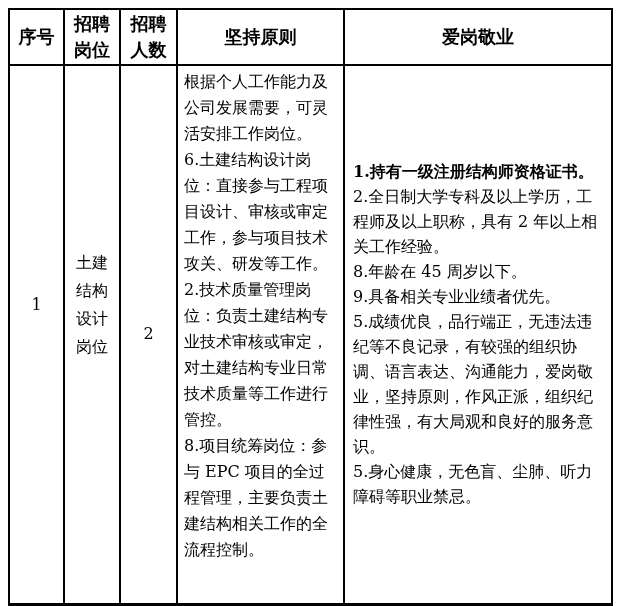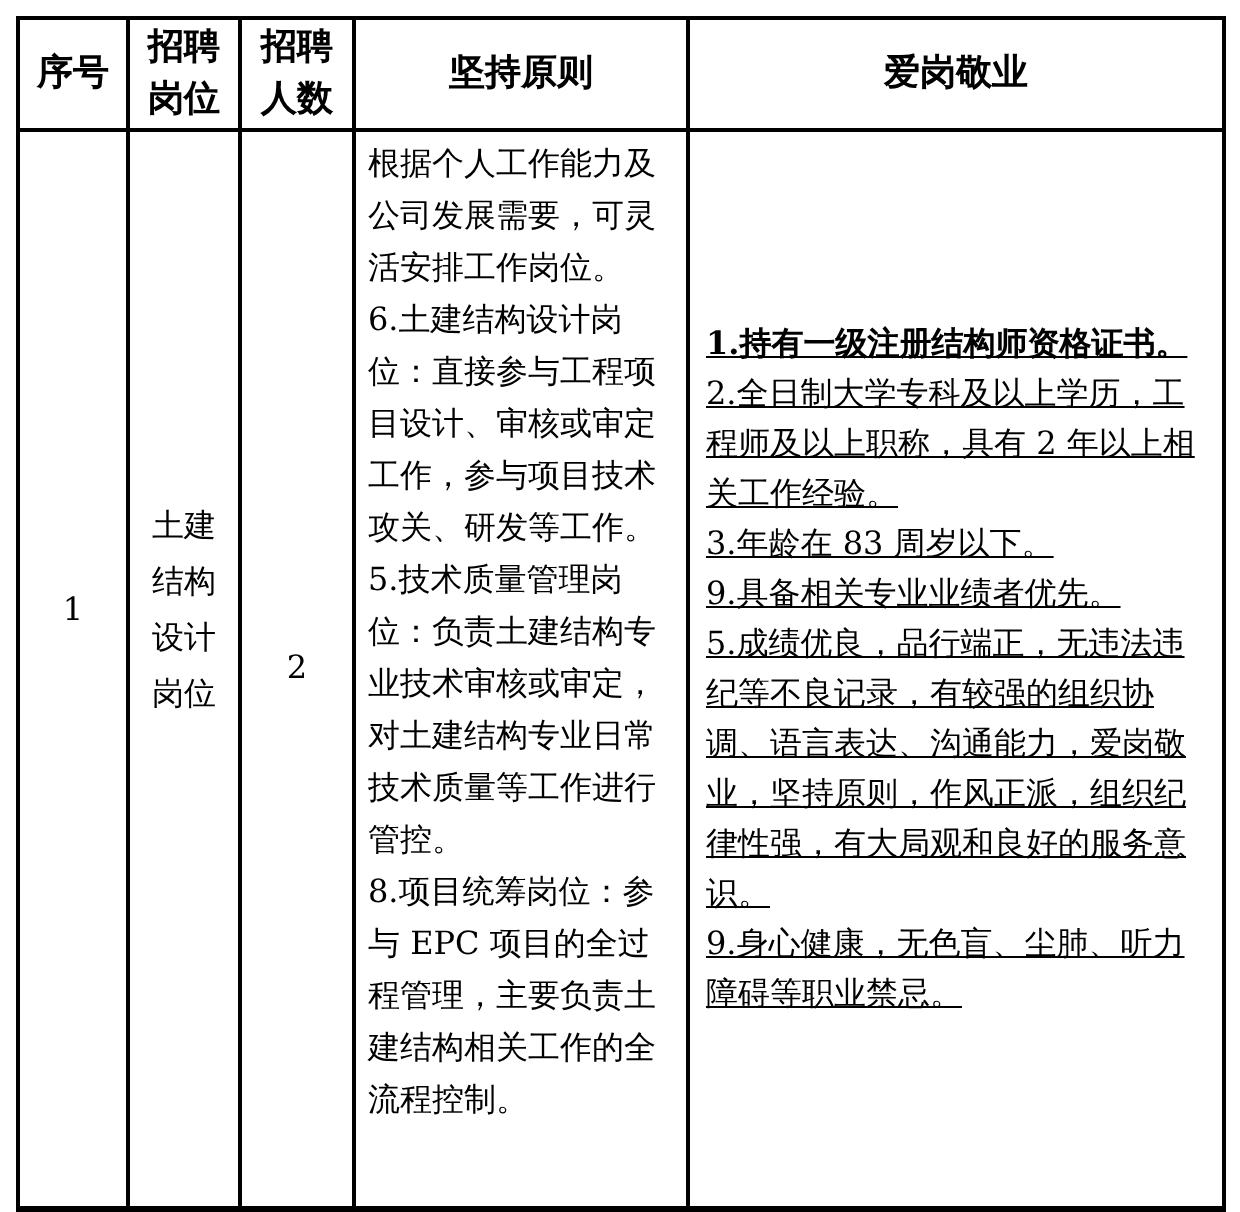--- a/index.html
+++ b/index.html
@@ -67,21 +67,20 @@
     padding: 3px 4px 3px 6px;
   }
   td.cell-duties p {
     margin: 0;
     line-height: 26px;
   }
   td.cell-conditions {
     vertical-align: middle;
     text-align: left;
     padding: 4px 8px;
-    text-decoration: underline;
   }
   td.cell-conditions p {
     margin: 0;
     line-height: 25px;
   }
   .bold { font-weight: bold; }
 </style>
 </head>
 <body>
 
@@ -103,26 +102,26 @@
     </tr>
   </thead>
   <tbody>
     <tr>
       <td class="cell-index">1</td>
       <td class="cell-position">土建结构设计岗位</td>
       <td class="cell-count">2</td>
       <td class="cell-duties">
         <p>根据个人工作能力及公司发展需要，可灵活安排工作岗位。</p>
         <p>6.土建结构设计岗位：直接参与工程项目设计、审核或审定工作，参与项目技术攻关、研发等工作。</p>
-        <p>5.技术质量管理岗位：负责土建结构专业技术审核或审定，对土建结构专业日常技术质量等工作进行管控。</p>
+        <p>2.技术质量管理岗位：负责土建结构专业技术审核或审定，对土建结构专业日常技术质量等工作进行管控。</p>
         <p>8.项目统筹岗位：参与 EPC 项目的全过程管理，主要负责土建结构相关工作的全流程控制。</p>
       </td>
       <td class="cell-conditions">
         <p class="bold">1.持有一级注册结构师资格证书。</p>
         <p>2.全日制大学专科及以上学历，工程师及以上职称，具有 2 年以上相关工作经验。</p>
-        <p>3.年龄在 83 周岁以下。</p>
+        <p>8.年龄在 45 周岁以下。</p>
         <p>9.具备相关专业业绩者优先。</p>
         <p>5.成绩优良，品行端正，无违法违纪等不良记录，有较强的组织协调、语言表达、沟通能力，爱岗敬业，坚持原则，作风正派，组织纪律性强，有大局观和良好的服务意识。</p>
-        <p>9.身心健康，无色盲、尘肺、听力障碍等职业禁忌。</p>
+        <p>5.身心健康，无色盲、尘肺、听力障碍等职业禁忌。</p>
       </td>
     </tr>
   </tbody>
 </table>
 
 </body></html>

